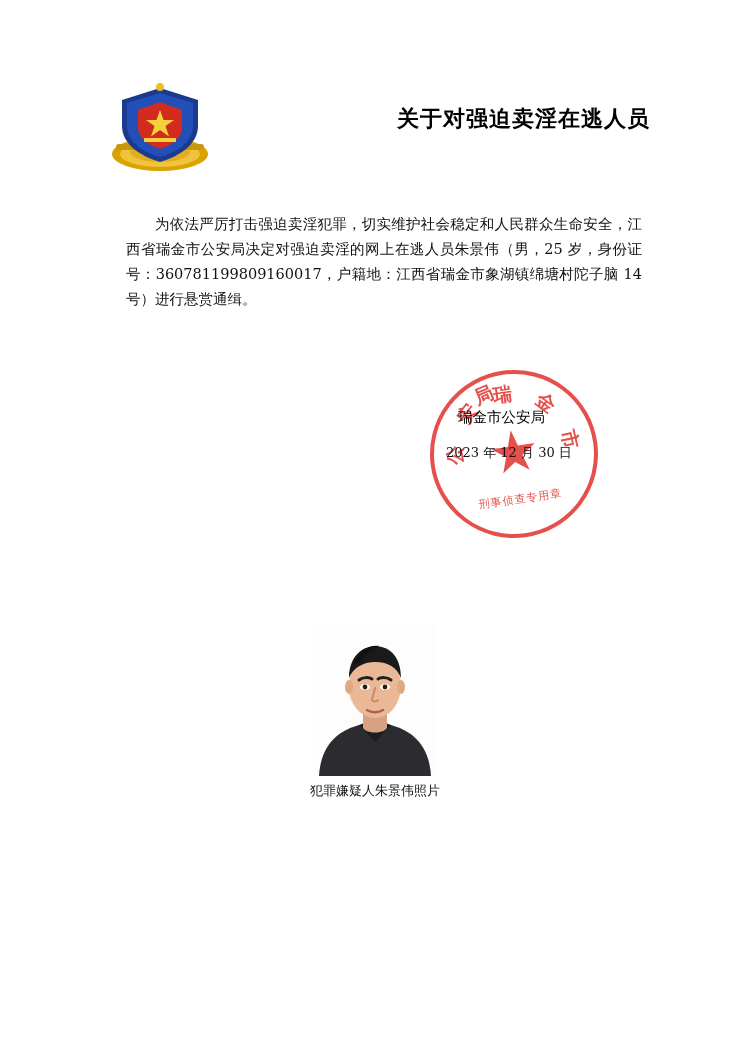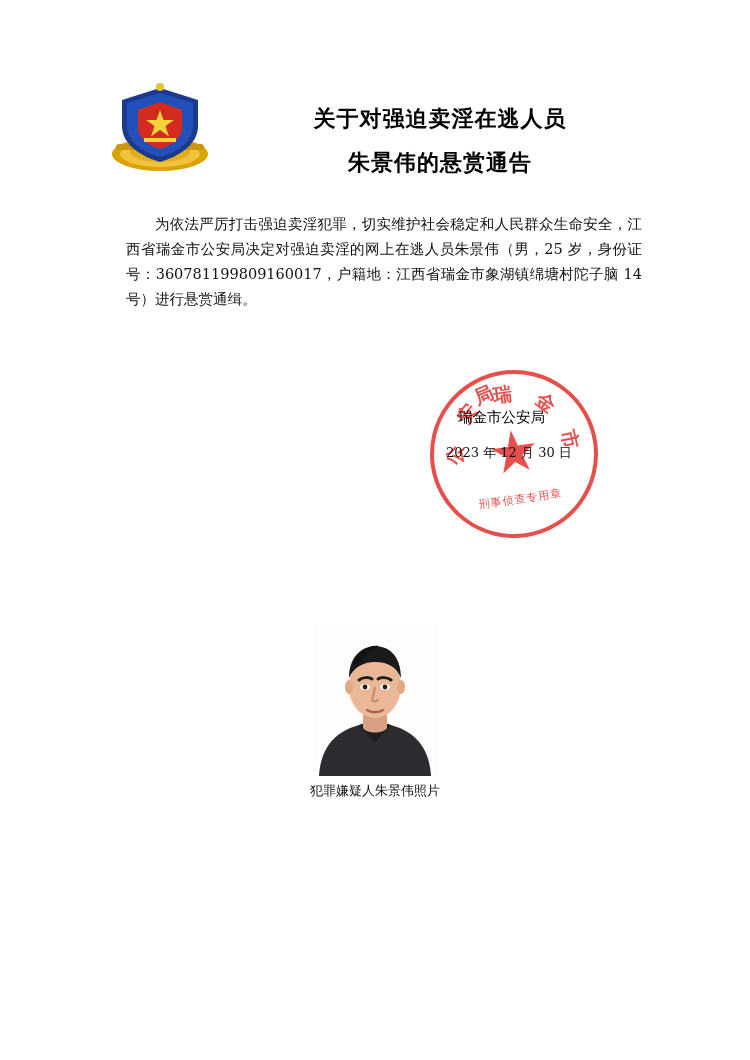--- a/index.html
+++ b/index.html
@@ -40,21 +40,21 @@
     top: 0;
     width: 100px;
     height: 102px;
   }
 
   .title-block {
     position: absolute;
     left: 120px;
     top: 14px;
     width: 420px;
-    text-align: center;
+    text-align: right;
   }
   .title-line {
     font-family: "DejaVu Serif", "Liberation Serif", serif;
     font-weight: bold;
     font-size: 22px;
     letter-spacing: 1px;
     line-height: 44px;
     color: #000;
     white-space: nowrap;
   }
@@ -227,21 +227,20 @@
         <polygon points="50,28 53.5,38 64,38 55.5,44 59,54.5 50,48 41,54.5 44.5,44 36,38 46.5,38" fill="#f4d23c"></polygon>
 
         <rect x="34" y="56" width="32" height="4" fill="#f4d23c"></rect>
 
         <circle cx="50" cy="5" r="4" fill="#e8c02a"></circle>
       </svg>
     </div>
 
     <div class="title-block">
       <div class="title-line">关于对强迫卖淫在逃人员</div>
-      <div class="title-line">朱景伟的悬赏通告</div>
     </div>
   </div>
 
   <div class="body-text">
     <p class="para">为依法严厉打击强迫卖淫犯罪，切实维护社会稳定和人民群众生命安全，江西省瑞金市公安局决定对强迫卖淫的网上在逃人员朱景伟（男，25 岁，身份证号：360781199809160017，户籍地：江西省瑞金市象湖镇绵塘村陀子脑 14 号）进行悬赏通缉。</p>
   </div>
 
   <div class="sign-area">
     <div class="seal">
       <div class="seal-inner">

